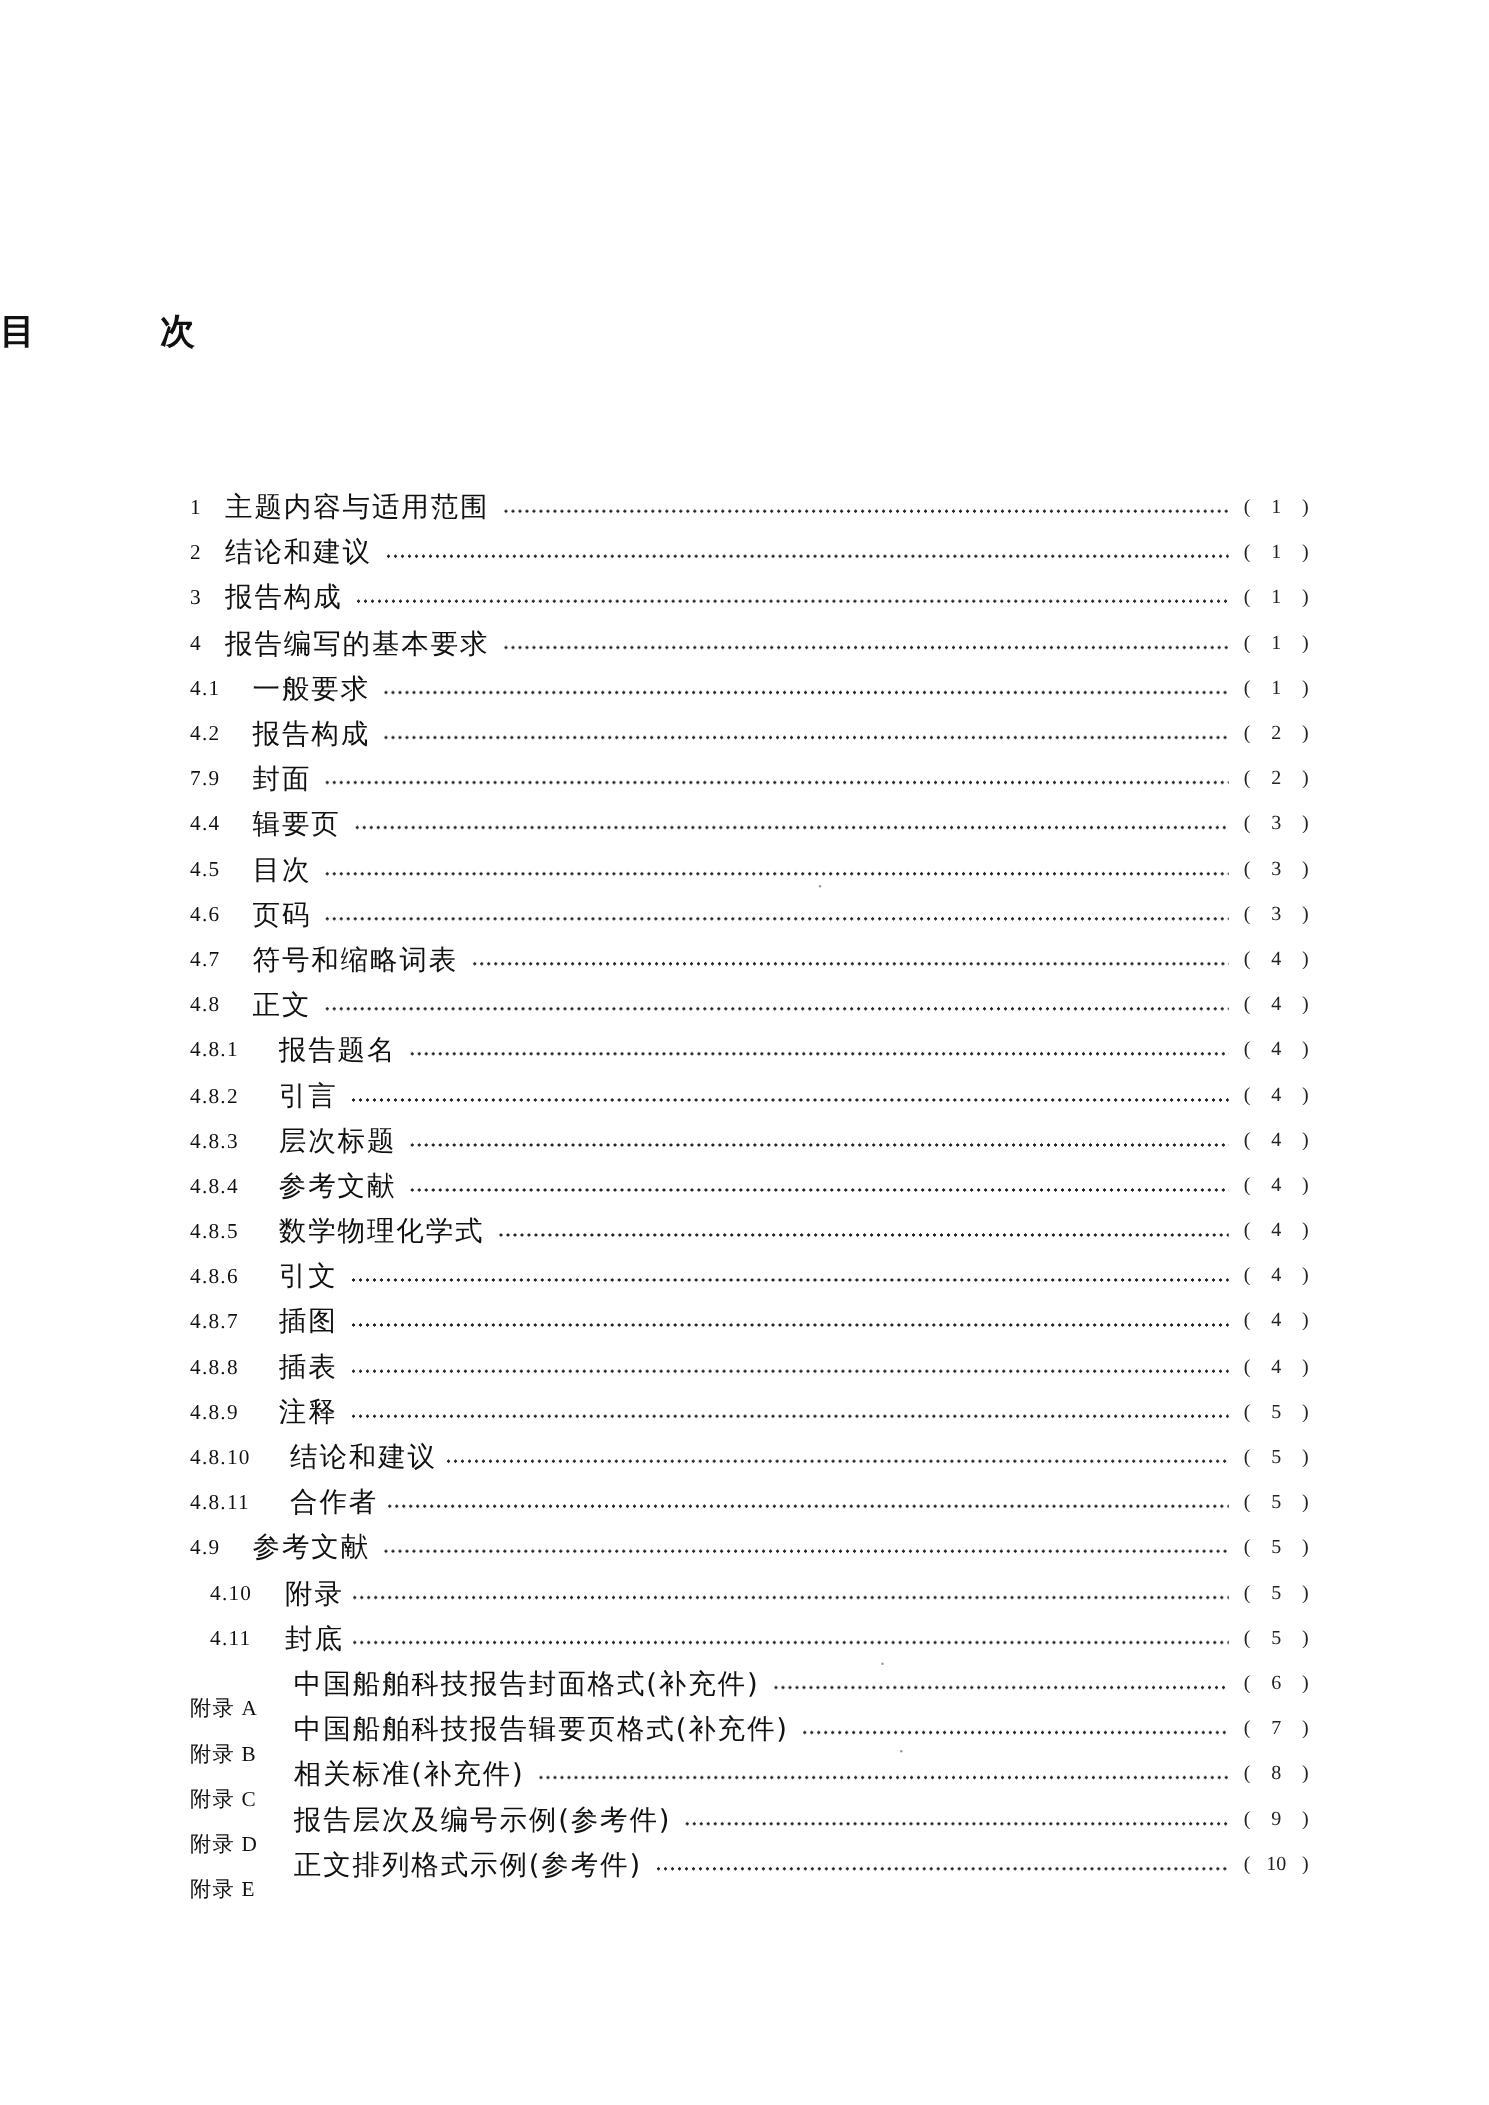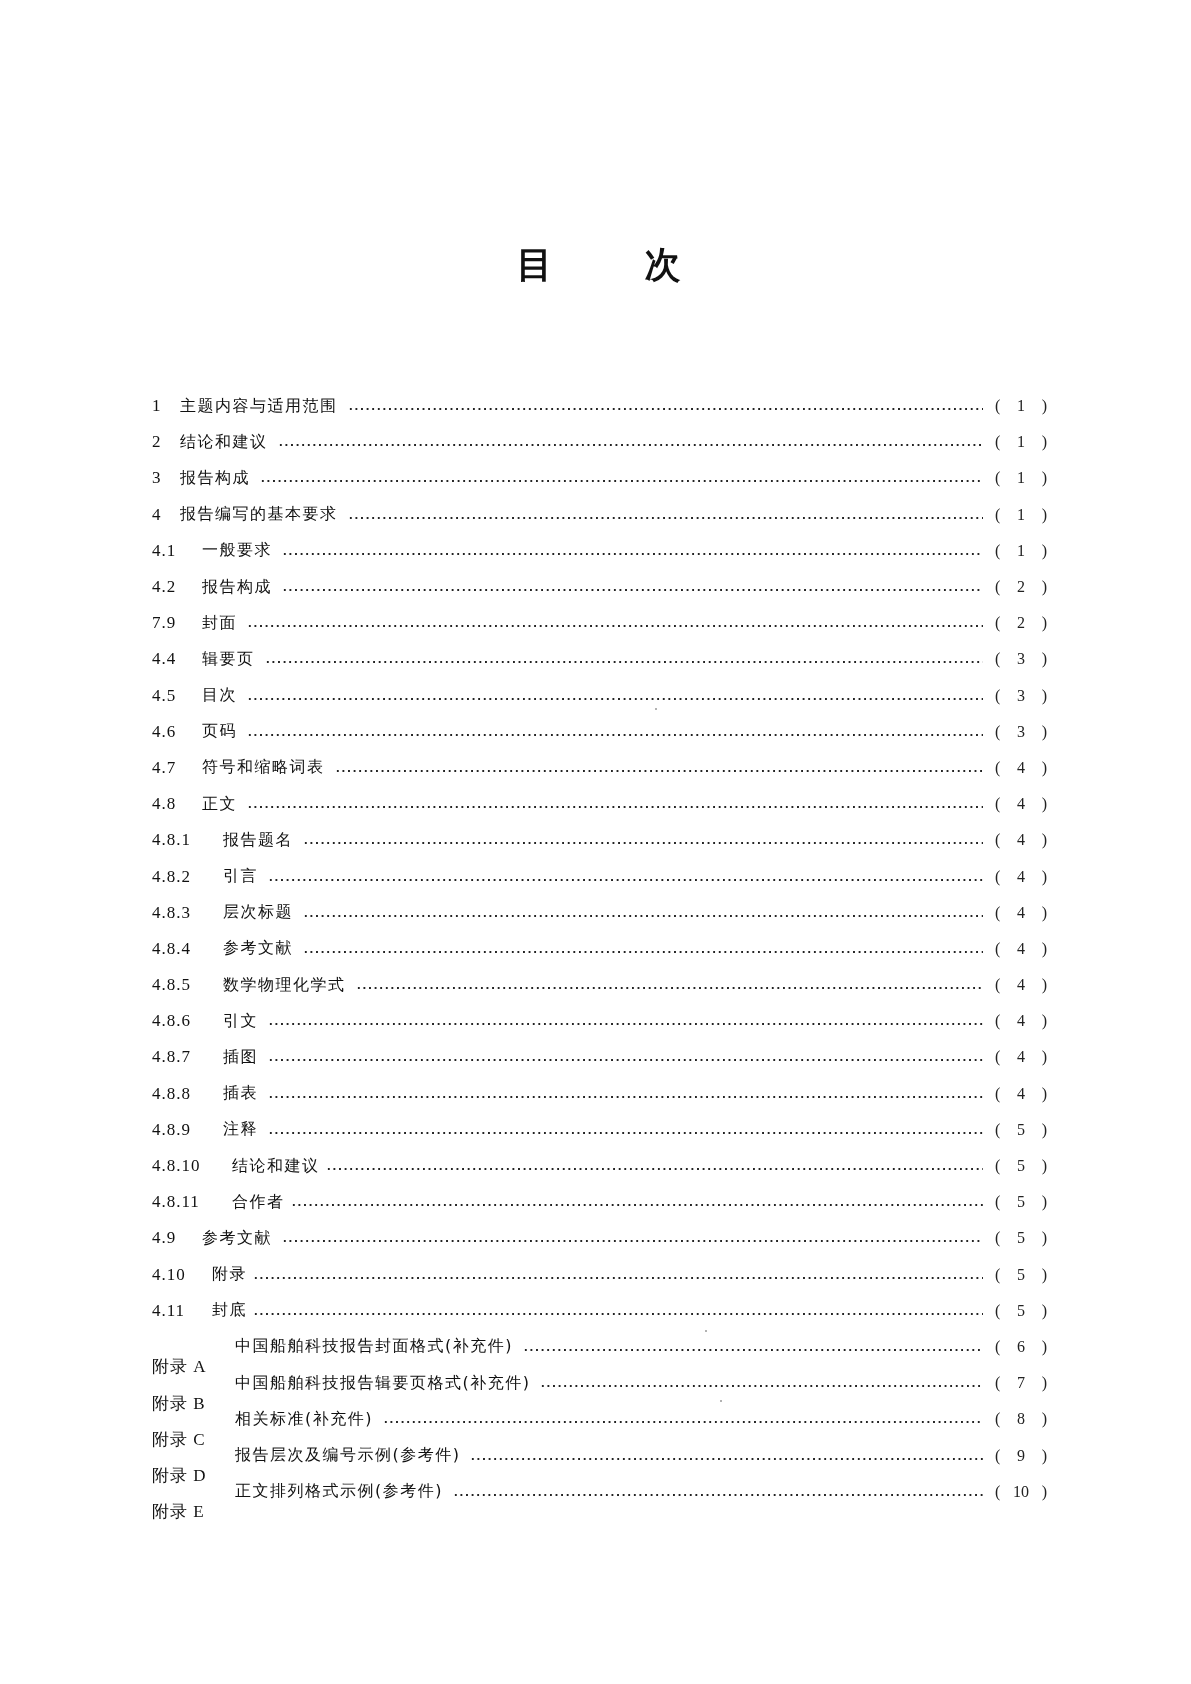--- a/index.html
+++ b/index.html
@@ -20,24 +20,24 @@
     left: 0; top: 0;
     width: 1191px;
     height: 1684px;
     background: #ffffff;
   }
   .title {
     position: absolute;
     top: 245px;
     left: 0;
     width: 1191px;
-    text-align: center;
+    text-align: left;
     font-family: "DejaVu Sans", "Liberation Sans", sans-serif;
     font-weight: bold;
-    font-size: 36px;
+    font-size: 28px;
     line-height: 40px;
     letter-spacing: 0;
   }
   .title .ch {
     display: inline-block;
     width: 30px;
   }
   .title .gap {
     display: inline-block;
     width: 98px;
@@ -60,26 +60,26 @@
     display: inline-block;
     flex: 0 0 auto;
     font-family: "Liberation Serif", "DejaVu Serif", serif;
     font-size: 17px;
     letter-spacing: 1px;
   }
   .lvl1 .toc-num { width: 28px; }
   .lvl2 .toc-num { width: 50px; }
   .lvl3 .toc-num { width: 71px; }
   .lvl3b .toc-num { width: 80px; font-family: Liberation Serif, serif; }
-  .lvl2b .toc-num { width: 60px; }
+  .lvl2b .toc-num { width: 60px; margin-left: 16px; }
   .app .toc-num { width: 83px; margin-top: 40px; }
   .toc-label {
     flex: 0 0 auto;
     font-family: "DejaVu Sans", "Liberation Sans", sans-serif;
-    font-size: 16px;
+    font-size: 22px;
     letter-spacing: 1.5px;
     padding-right: 6px;
   }
   .toc-leader {
     flex: 1 1 auto;
     overflow: hidden;
     height: 6px;
     margin: 0 12px 0 4px;
     background-image: radial-gradient(circle, #222 1.1px, transparent 1.3px);
     background-size: 5.6px 6px;

